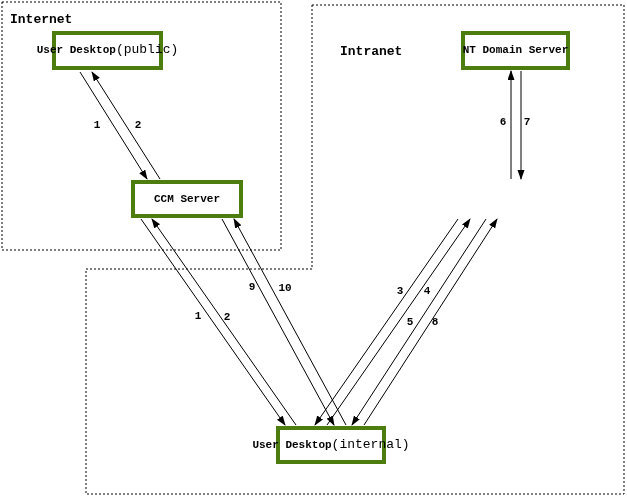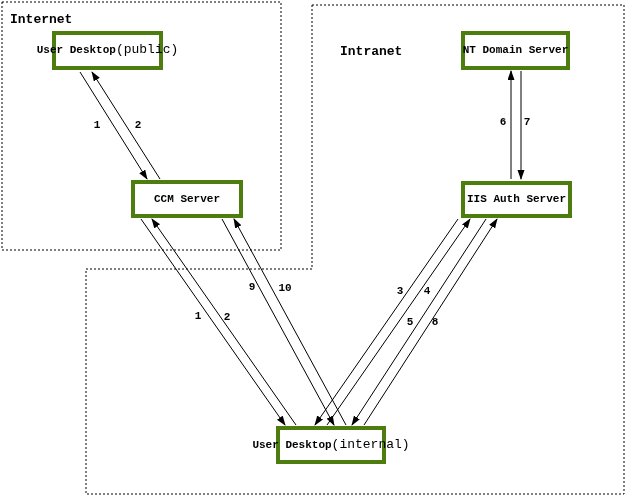--- a/index.html
+++ b/index.html
@@ -70,22 +70,19 @@
   </div>
 
   <div class="node" style="left:461px;top:31px;width:109px;height:39px;">
     <div class="t">NT Domain Server</div>
   </div>
 
   <div class="node" style="left:131px;top:180px;width:112px;height:38px;">
     <div class="t">CCM Server</div>
   </div>
 
-  <div class="node" style="left:461px;top:181px;width:111px;height:37px;">
-    <div class="t">IIS Auth Server</div>
-  </div>
 
   <div class="node" style="left:276px;top:426px;width:110px;height:38px;">
     <div class="t">User Desktop</div>
     <div class="s">(internal)</div>
   </div>
 
 </div>
 
 </body></html>

